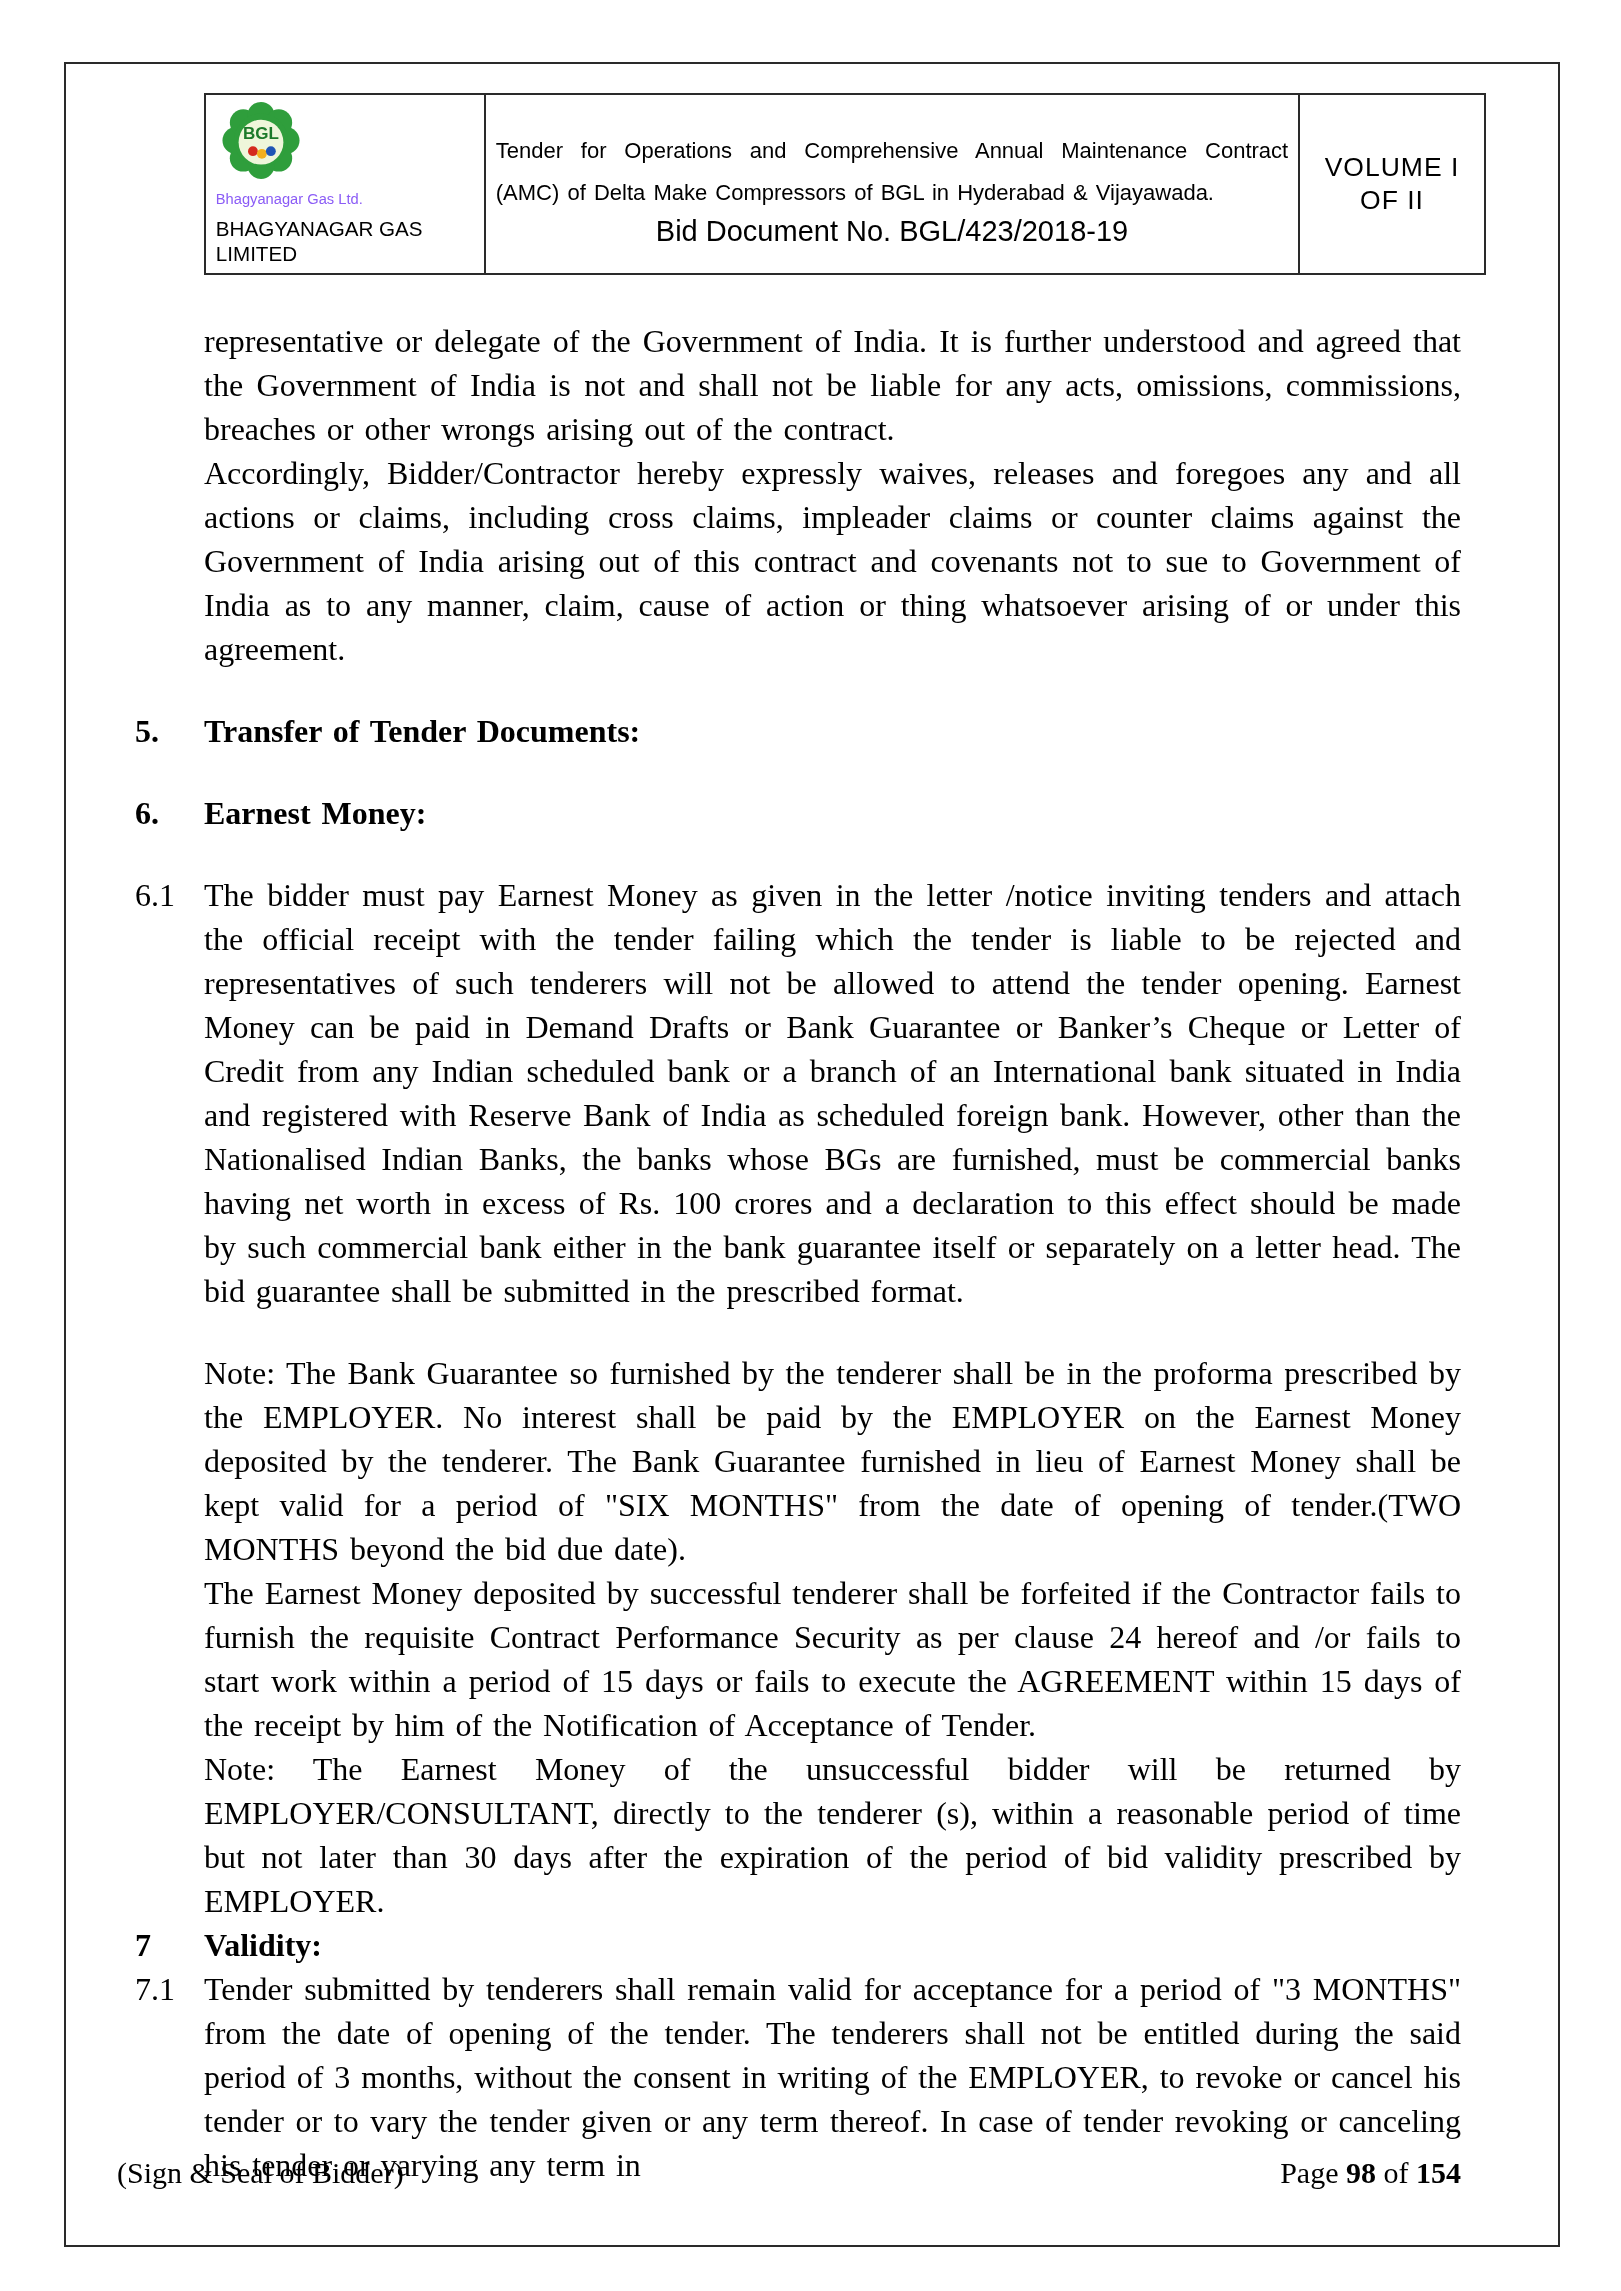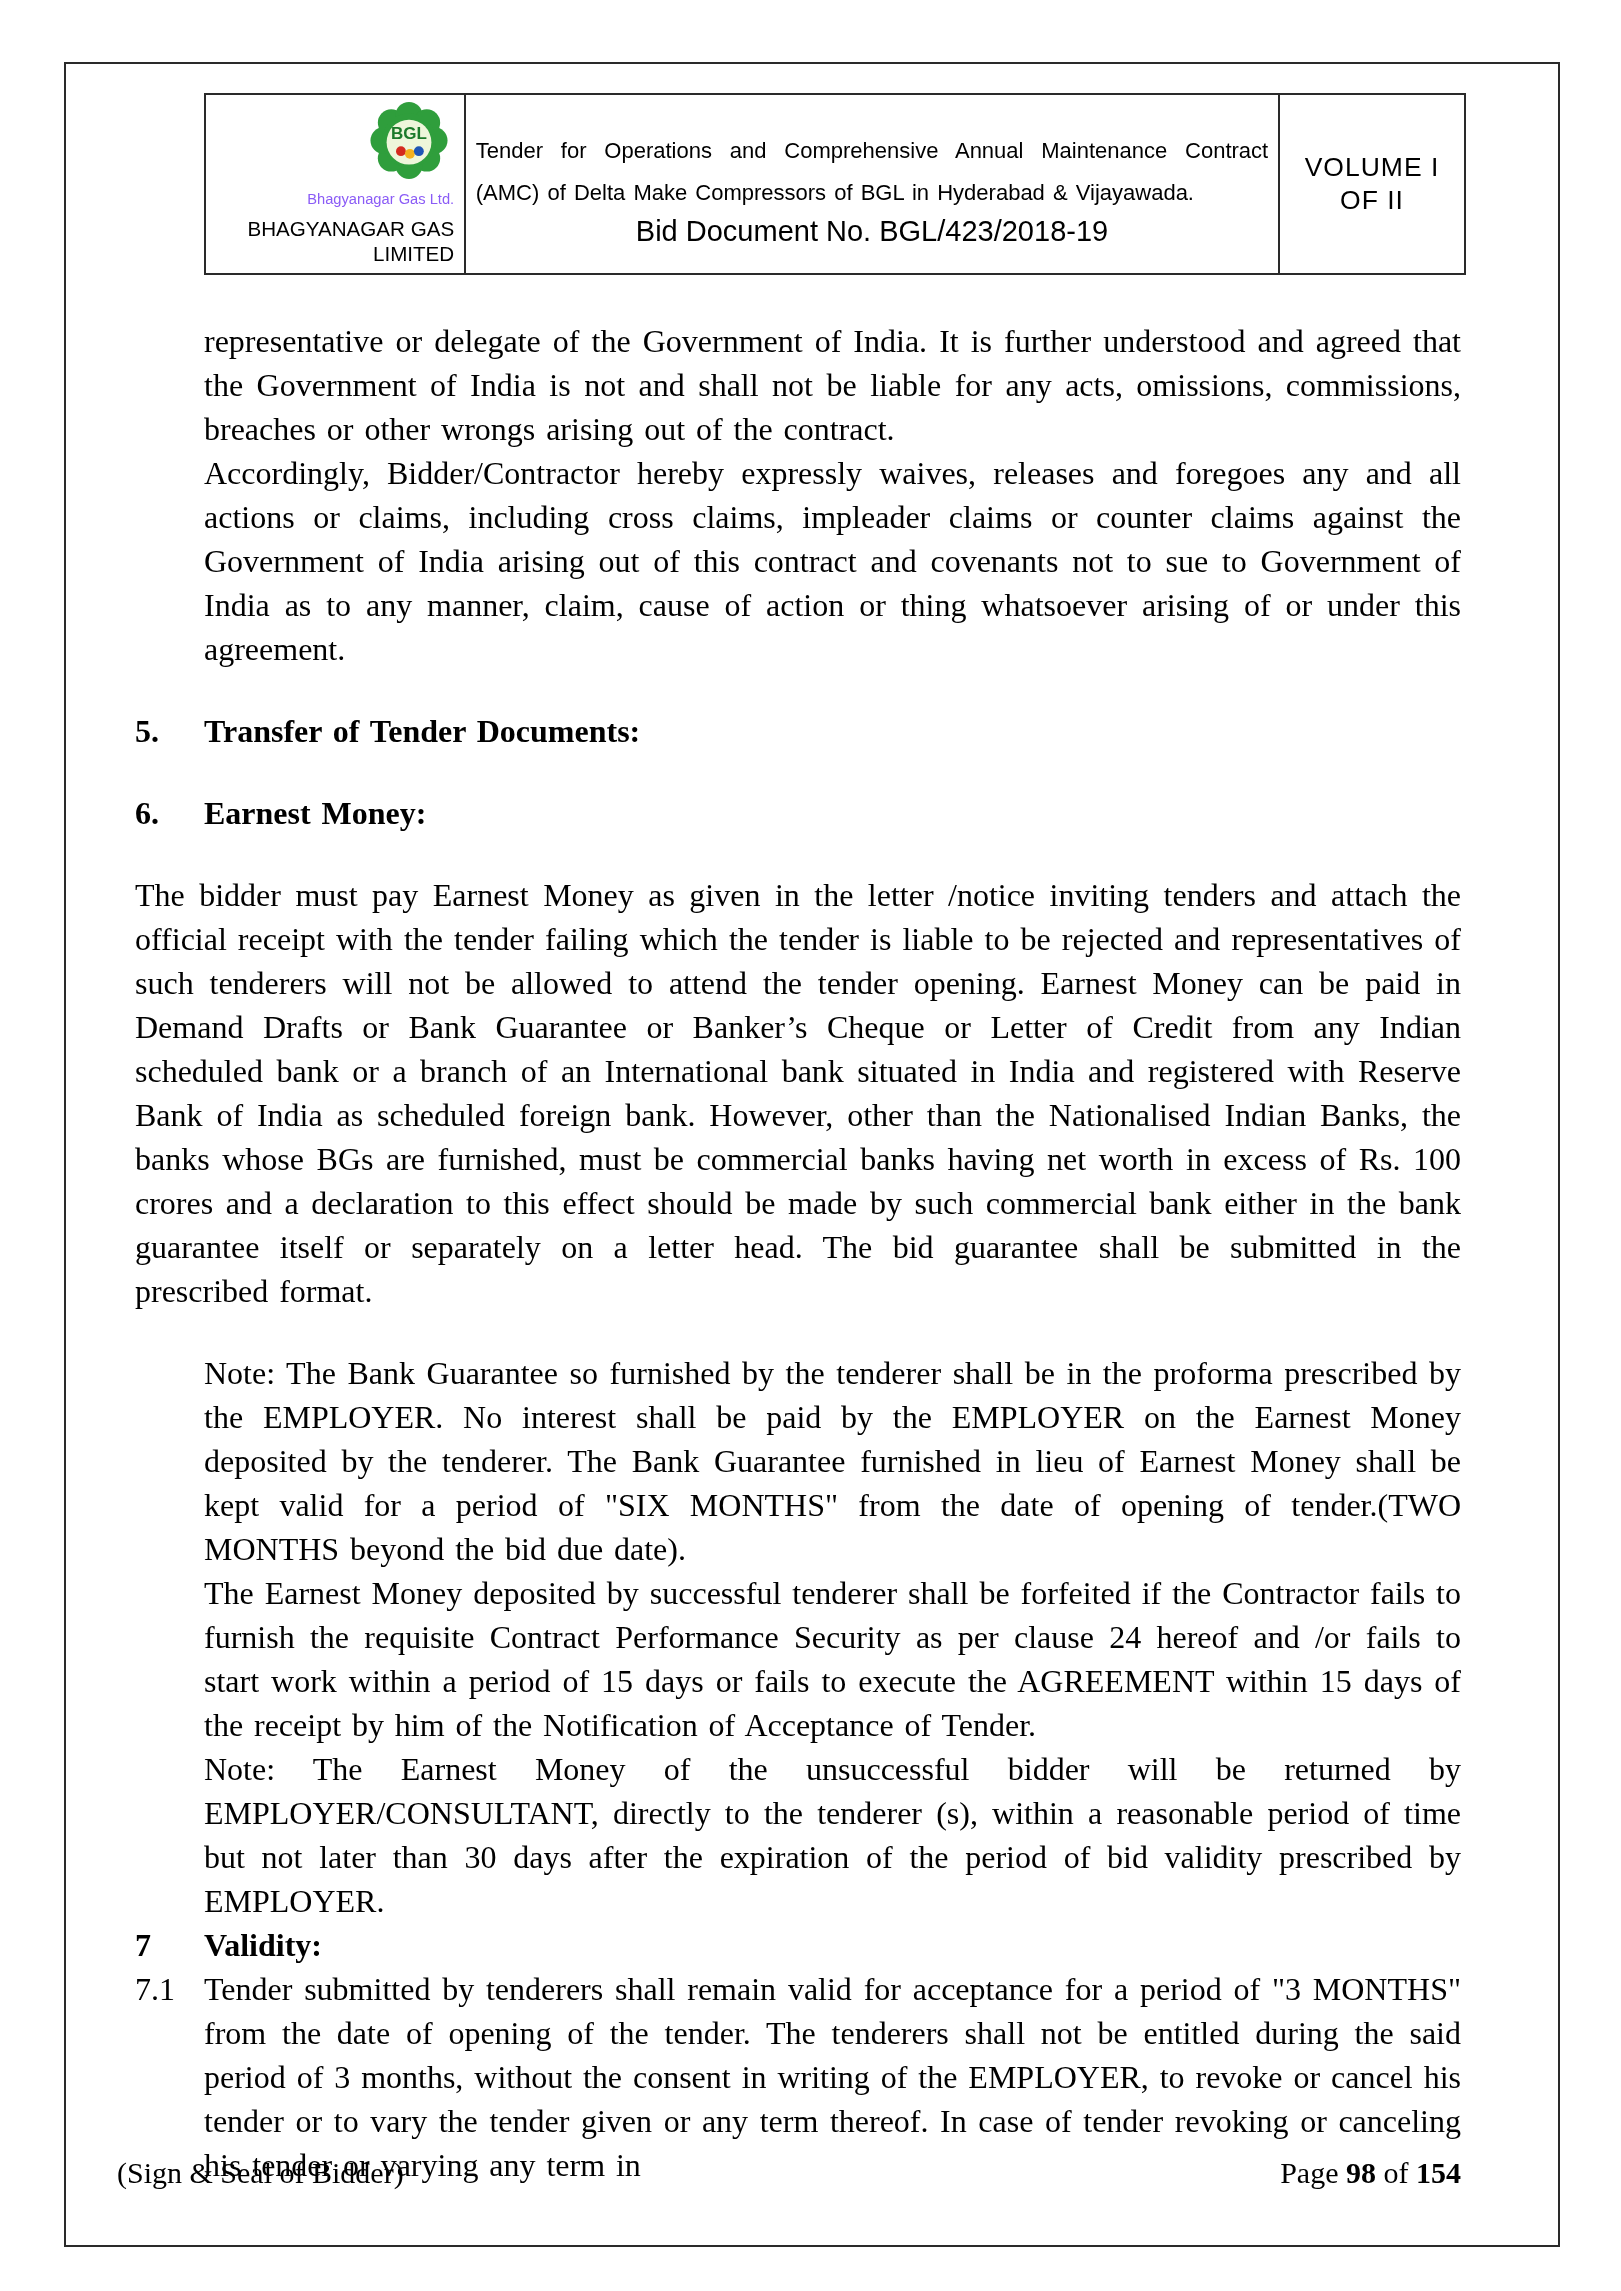--- a/index.html
+++ b/index.html
@@ -24,21 +24,21 @@
     border-collapse: collapse;
     margin-left: 69px;
     width: 1259px;
     table-layout: fixed;
   }
   table.header td {
     border: 2px solid #2a2a2a;
     vertical-align: middle;
     padding: 5.9px 9.8px;
   }
-  td.logo-cell { width: 260px; text-align: right; padding: 7.8px 3.9px 5.9px; }
+  td.logo-cell { width: 280px; text-align: left; padding: 7.8px 3.9px 5.9px; }
   td.title-cell { width: 814px; padding: 7.8px 15.7px; }
   td.vol-cell {
     width: 186px; text-align: center;
     font-family: "Liberation Sans", sans-serif;
     font-size: 26.5px; line-height: 33px; letter-spacing: 1px;
   }
   .title-text {
     font-family: "Liberation Sans", sans-serif;
     font-size: 22px; line-height: 42px;
     text-align: justify; word-spacing: 2px; margin-top: 12px;
@@ -136,20 +136,21 @@
       </div>
       <div class="row heading gap">
         <div class="num">5.</div>
         <div class="txt">Transfer of Tender Documents:</div>
       </div>
       <div class="row heading gap">
         <div class="num">6.</div>
         <div class="txt">Earnest Money:</div>
       </div>
       <div class="row para gap">
+        <div class="num">6.1</div>
         <div class="txt">The bidder must pay Earnest Money as given in the letter /notice inviting tenders and attach the official receipt with the tender failing which the tender is liable to be rejected and representatives of such tenderers will not be allowed to attend the tender opening. Earnest Money can be paid in Demand Drafts or Bank Guarantee or Banker’s Cheque or Letter of Credit from any Indian scheduled bank or a branch of an International bank situated in India and registered with Reserve Bank of India as scheduled foreign bank. However, other than the Nationalised Indian Banks, the banks whose BGs are furnished, must be commercial banks having net worth in excess of Rs. 100 crores and a declaration to this effect should be made by such commercial bank either in the bank guarantee itself or separately on a letter head. The bid guarantee shall be submitted in the prescribed format.</div>
       </div>
       <div class="row para gap">
         <div class="num"></div>
         <div class="txt">Note: The Bank Guarantee so furnished by the tenderer shall be in the proforma prescribed by the EMPLOYER. No interest shall be paid by the EMPLOYER on the Earnest Money deposited by the tenderer. The Bank Guarantee furnished in lieu of Earnest Money shall be kept valid for a period of "SIX MONTHS" from the date of opening of tender.(TWO MONTHS beyond the bid due date).</div>
       </div>
       <div class="row para">
         <div class="num"></div>
         <div class="txt">The Earnest Money deposited by successful tenderer shall be forfeited if the Contractor fails to furnish the requisite Contract Performance Security as per clause 24 hereof and /or fails to start work within a period of 15 days or fails to execute the AGREEMENT within 15 days of the receipt by him of the Notification of Acceptance of Tender.</div>
       </div>

